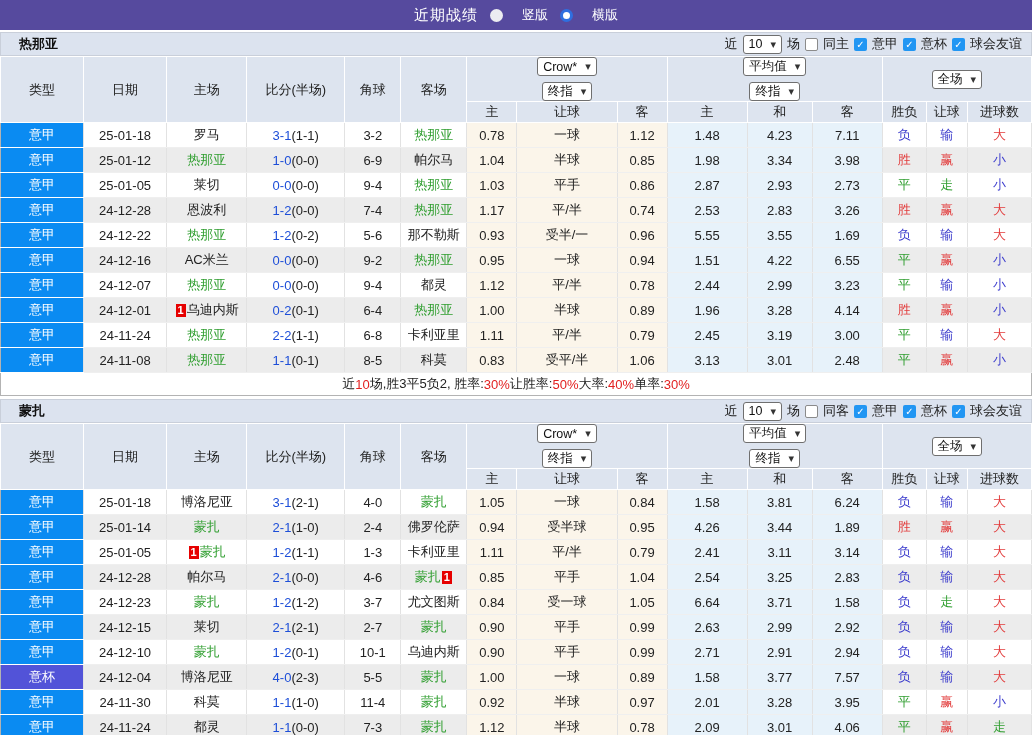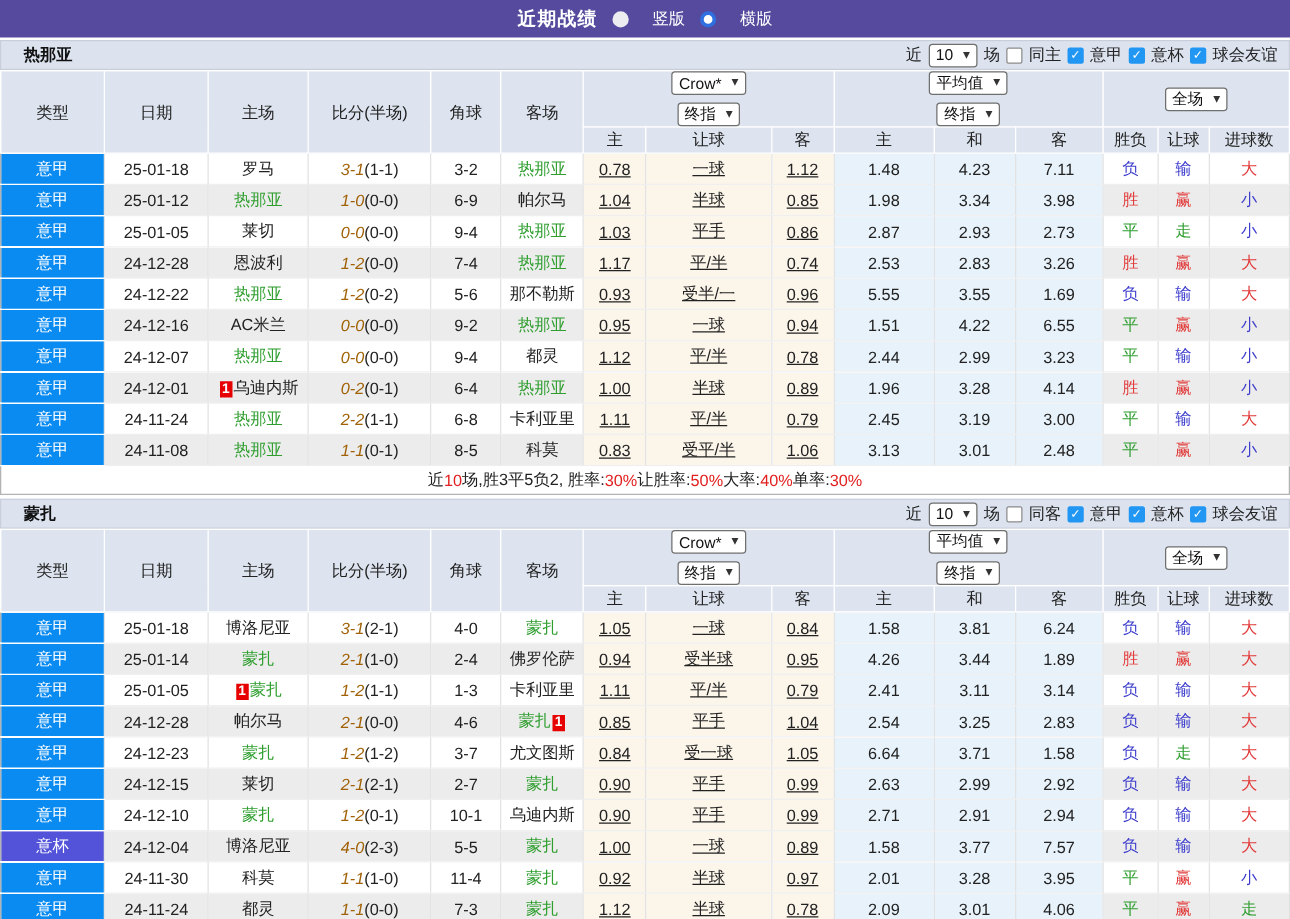--- a/index.html
+++ b/index.html
@@ -1,21 +1,21 @@
 <!DOCTYPE html>
 <html><head>
 <meta charset="utf-8">
 <style>
   html,body{margin:0;padding:0;background:#fff;}
   body{width:1032px;font-family:"Liberation Sans",sans-serif;color:#222;}
   .page{width:1032px;}
 
   
   .titlebar{height:30px;background:#564a9e;display:flex;align-items:center;justify-content:center;gap:12px;color:#fff;}
-  .titlebar .title{font-weight:bold;font-size:15px;letter-spacing:1px;}
+  .titlebar .title{font-weight:normal;font-size:15px;letter-spacing:1px;}
   .radio-group{display:flex;align-items:center;gap:19px;font-size:13px;}
   .radio-flat{width:13px;height:13px;border-radius:50%;background:#ececf1;display:inline-block;}
   .radio-ring{width:13px;height:13px;border-radius:50%;background:#fff;border:3px solid #2f6fe0;box-sizing:border-box;display:inline-block;}
 
   
   .block{margin-top:2px;}
   .block + .block{margin-top:3px;}
   .band{height:24px;background:#dce3ef;border:1px solid #c9cfda;box-sizing:border-box;display:flex;align-items:center;justify-content:space-between;padding:0 8px 0 18px;font-size:13px;}
   .band .team{font-weight:bold;color:#111;}
   .controls{display:flex;align-items:center;gap:4px;}
@@ -29,25 +29,25 @@
   .cb.off{background:#fff;border:1px solid #8b8b8b;}
 
   
   table{border-collapse:collapse;table-layout:fixed;width:1032px;border:1px solid #b3b3b3;}
   thead th{background:#dde4ef;border:1px solid #fff;font-weight:normal;font-size:13px;padding:0;height:20px;color:#222;}
   thead th.grp{height:22px;}
   .grp-inner{display:flex;align-items:center;justify-content:center;gap:6px;flex-direction:column;}
   tbody td{height:24px;padding:0;text-align:center;font-size:13px;border-right:1px solid #e2e2e2;border-bottom:1px solid #efefef;overflow:hidden;white-space:nowrap;}
   tr.even td{background:#ececec;}
   tr.odd td{background:#ffffff;}
-  td.cream{background:#fbf5ea !important;text-decoration:underline;}
+  td.cream{background:#fbf5ea !important;}
   td.lblue{background:#e7f2fa !important;}
   td.type{color:#fff;background:#0a8bf2 !important;border-bottom:1px solid #fff;}
   td.type.cup{background:#5253d8 !important;}
-  .score-main{color:#a16207;font-style:italic;}
+  .score-main{color:#1d4ed8;}
   .team-g{color:#2f9e2f;}
   .rc{background:#e60000;color:#fff;font-size:11px;font-weight:bold;padding:0 2px;margin:0 1px;display:inline-block;line-height:13px;}
   .res-r{color:#e23b3b;}
   .res-b{color:#3e3ecd;}
   .res-g{color:#2f9e2f;}
 
   .summary{height:23px;border:1px solid #b3b3b3;border-top:none;box-sizing:border-box;display:flex;align-items:center;justify-content:center;font-size:13px;background:#fff;}
   .summary .red{color:#e22020;}
 </style>
 </head>

